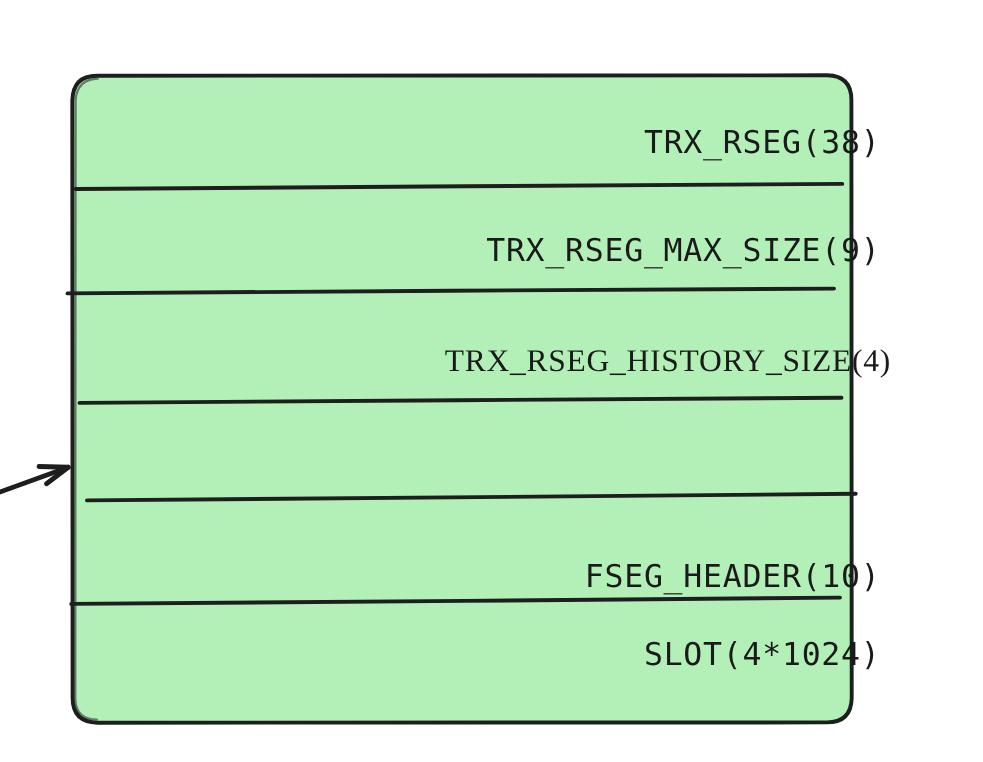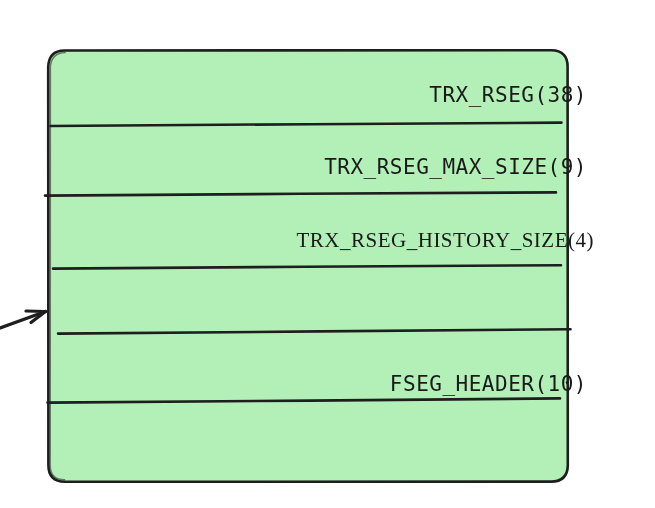--- a/index.html
+++ b/index.html
@@ -78,14 +78,15 @@
 
   <div class="row-label" style="top:83px;">TRX_RSEG(38)</div>
 
   <div class="row-label" style="top:155px;">TRX_RSEG_MAX_SIZE(9)</div>
 
   <div class="row-label shift" style="top:228px;">TRX_RSEG_HISTORY_SIZE(4)</div>
 
 
   <div class="row-label" style="top:356px;margin-top:16px;">FSEG_HEADER(10)</div>
 
+  <div class="row-label" style="top:424px;">SLOT(4*1024)</div>
 
 </div>
 
 </body></html>

